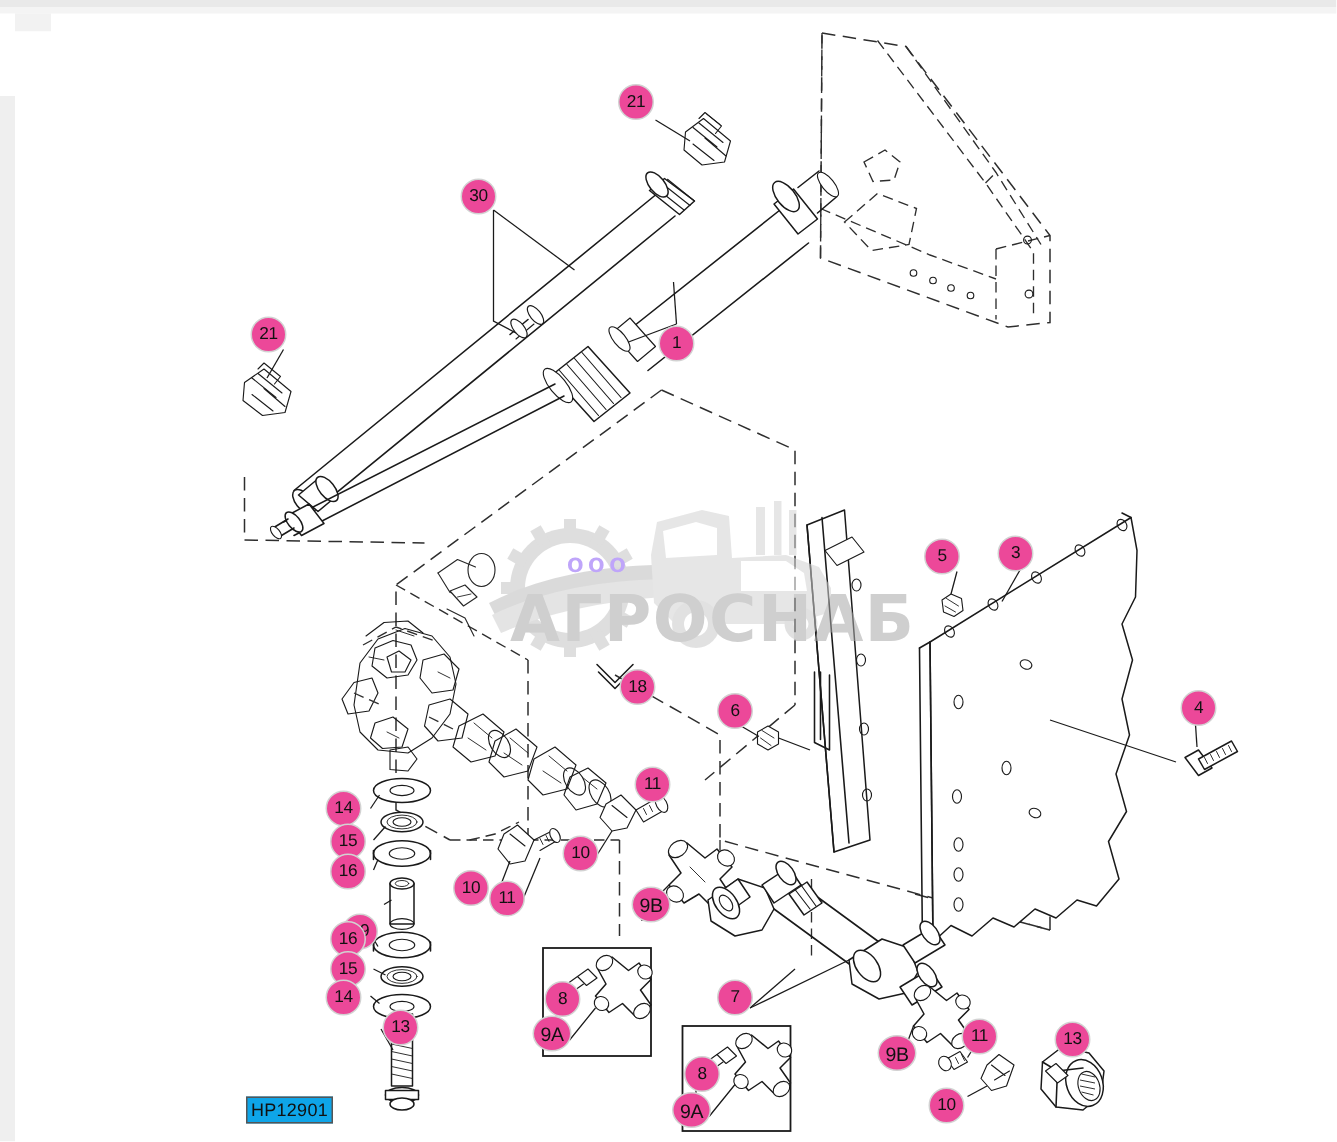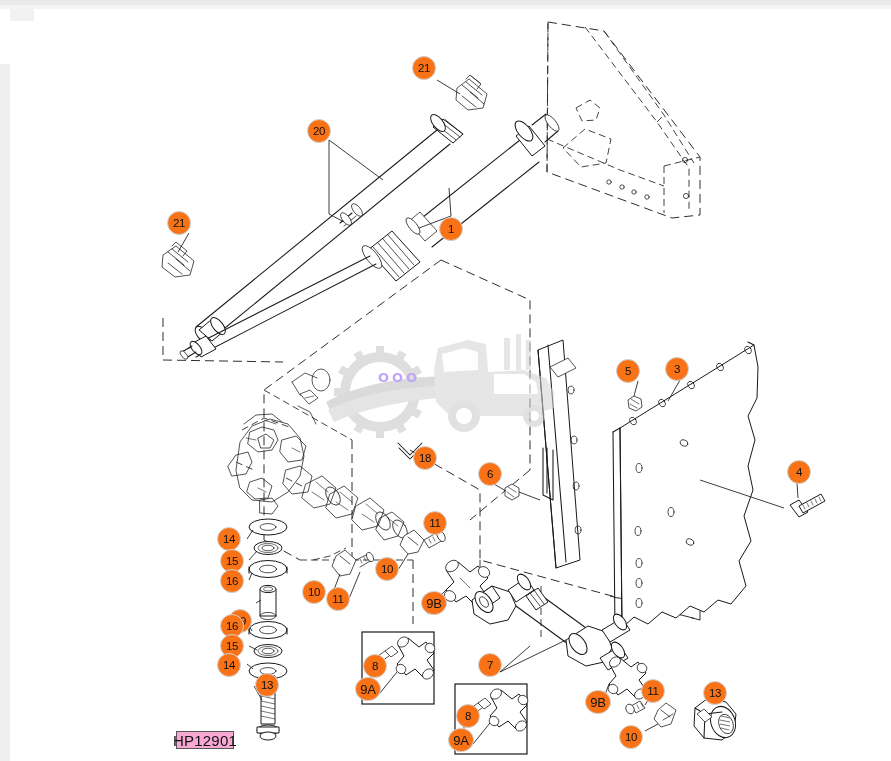--- a/index.html
+++ b/index.html
@@ -14,31 +14,31 @@
   .chrome-left{position:absolute;left:0;top:9px;width:10px;height:752px;background:#efefef;}
   .chrome-left-white{position:absolute;left:0;top:9px;width:10px;height:55px;background:#fff;}
   .chrome-notch{position:absolute;left:10px;top:9px;width:24px;height:12px;background:#f2f2f2;}
   .chrome-gap{position:absolute;left:10px;top:21px;width:24px;height:44px;background:#fff;}
 
   
   #art{position:absolute;left:0;top:0;width:891px;height:761px;}
 
   
   .cal{position:absolute;width:22px;height:22px;border-radius:50%;
-       background:#f97316;border:1px solid #d2d2d2;
+       background:#ec4899;border:1px solid #d2d2d2;
        display:flex;align-items:center;justify-content:center;
        font-size:11.5px;color:#111;font-family:"Liberation Sans",sans-serif;
        letter-spacing:-0.3px;}
   .cal.wide{width:24px;font-size:13px;}
 
   
-  #plate{position:absolute;left:176px;top:731px;width:56px;height:16px;
-         border:1px solid #555;background:#f9a8d4;
+  #plate{position:absolute;left:164px;top:731px;width:56px;height:16px;
+         border:1px solid #555;background:#0ea5e9;
          display:flex;align-items:center;justify-content:center;
-         font-size:15px;color:#111;letter-spacing:.2px;}
+         font-size:12px;color:#111;letter-spacing:.2px;}
 
   
   #wm{position:absolute;left:318px;top:330px;width:290px;height:135px;
       opacity:.55;pointer-events:none;}
   #wm .wtext{position:absolute;left:22px;top:58px;width:260px;
       font-size:43px;font-weight:bold;color:#a8a8a8;
       letter-spacing:1px;font-family:"DejaVu Sans",sans-serif;}
   #wm .wooo{position:absolute;left:60px;top:40px;font-size:13px;
       font-weight:bold;color:#8b5cf6;letter-spacing:3px;
       font-family:"DejaVu Sans",sans-serif;}
@@ -528,25 +528,26 @@
         <rect x="186" y="8" width="6" height="32" fill="#d2d2d2"></rect>
         <rect x="198" y="4" width="5" height="36" fill="#d2d2d2"></rect>
         <rect x="208" y="10" width="5" height="30" fill="#d2d2d2"></rect>
         <circle cx="146" cy="86" r="16" fill="#cacaca"></circle>
         <circle cx="146" cy="86" r="8" fill="#ffffff"></circle>
         <circle cx="216" cy="86" r="11" fill="#cacaca"></circle>
         <circle cx="216" cy="86" r="5" fill="#ffffff"></circle>
       </g>
     </svg>
     <div class="wooo">ООО</div>
+    <div class="wtext">АГРОСНАБ</div>
   </div>
 
   <div id="callout-layer">
       <div class="cal" style="left: 412px; top: 56px;">21</div>
-      <div class="cal" style="left: 307px; top: 119px;">20</div>
+      <div class="cal" style="left: 307px; top: 119px;">30</div>
       <div class="cal" style="left: 167px; top: 211px;">21</div>
       <div class="cal" style="left: 439px; top: 217px;">1</div>
       <div class="cal" style="left: 616px; top: 359px;">5</div>
       <div class="cal" style="left: 665px; top: 357px;">3</div>
       <div class="cal" style="left: 787px; top: 460px;">4</div>
       <div class="cal" style="left: 478px; top: 462px;">6</div>
       <div class="cal" style="left: 413px; top: 446px;">18</div>
       <div class="cal" style="left: 217px; top: 527px;">14</div>
       <div class="cal" style="left: 220px; top: 549px;">15</div>
       <div class="cal" style="left: 220px; top: 569px;">16</div>

